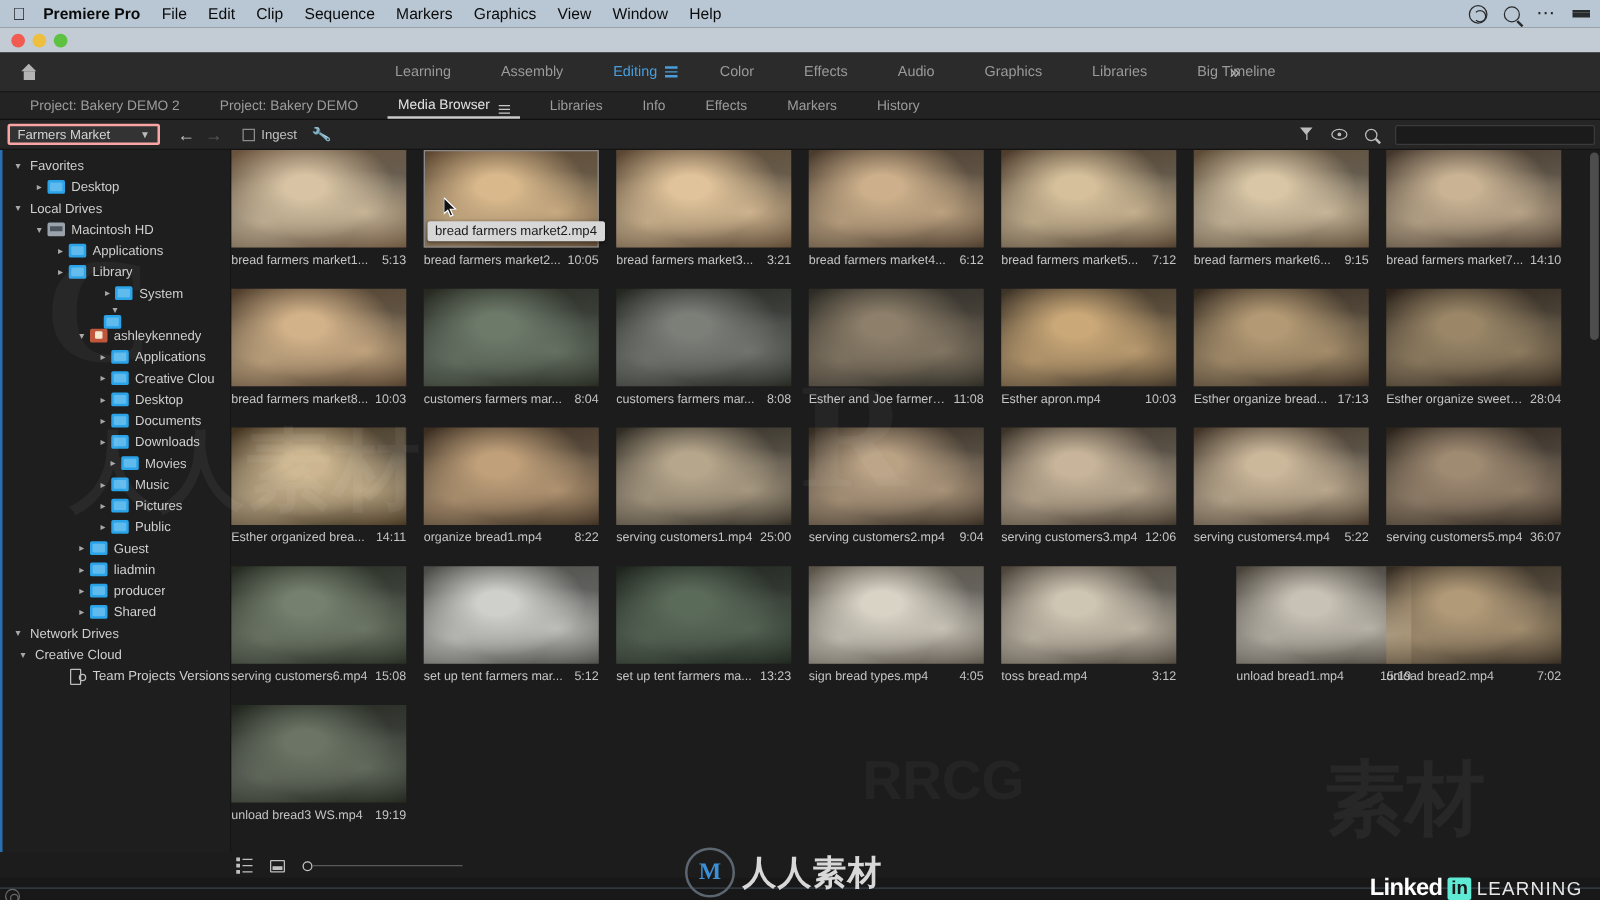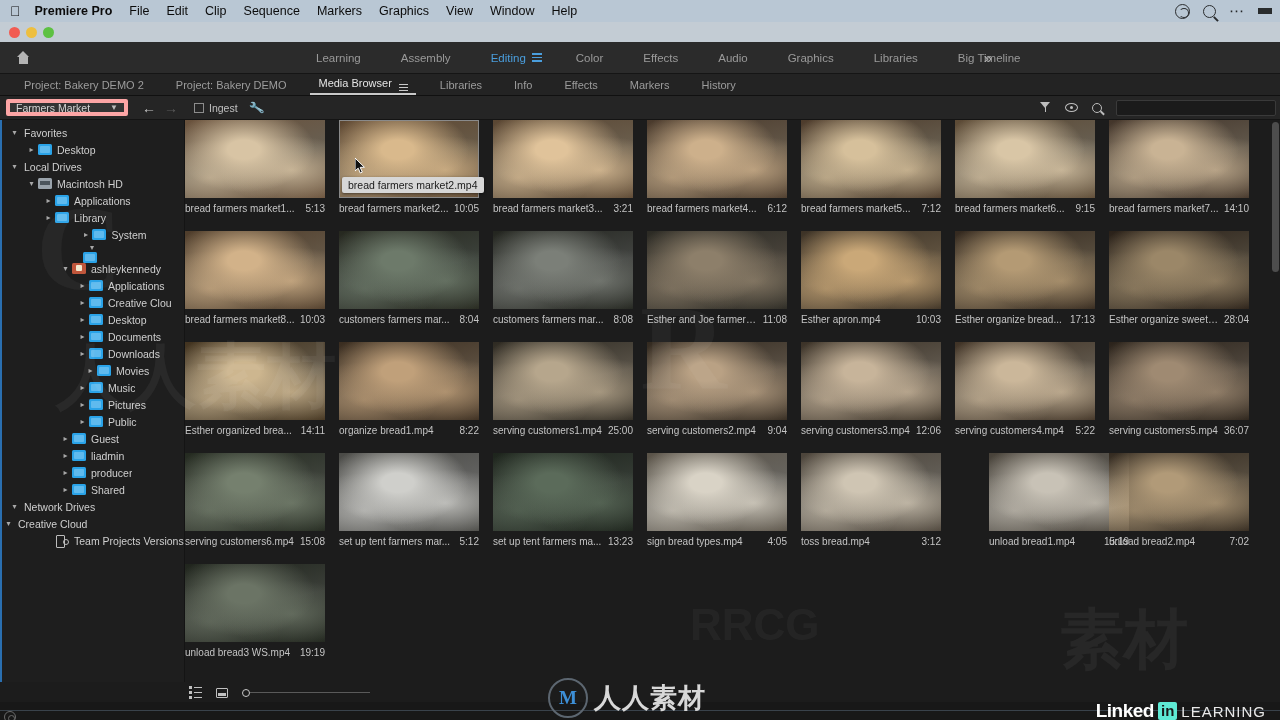--- a/index.html
+++ b/index.html
@@ -79,21 +79,21 @@
   }
   .ptab .hamb { display:inline-flex; flex-direction:column; gap:1.6px; margin-left:7px; vertical-align:2px; }
   .ptab .hamb i { width:9px;height:1.4px;background:#c9c9c9;display:block; }
 
   
   .btoolbar {
     height:24px; background:#252525; display:flex; align-items:center;
     padding:0 6px; border-bottom:1px solid #141414; position:relative;
   }
   .select {
-    width:122px; height:17px; background:#333; border:4px solid #fca5a5; border-radius:2px;
+    width:122px; height:17px; background:#333; border:2px solid #fca5a5; border-radius:2px;
     font-size:10.5px; color:#d4d4d4; display:flex; align-items:center;
     padding:0 6px; position:relative;
   }
   .select .chev { position:absolute; right:6px; font-size:8px; color:#bbb; }
   .navarrow { font-size:14px; margin-left:14px; color:#c5c5c5; }
   .navarrow.dim { color:#5a5a5a; margin-left:8px; }
   .ingest { display:flex; align-items:center; margin-left:16px; font-size:10.5px; color:#c0c0c0; }
   .cbox { width:10px;height:10px;border:1px solid #8c8c8c;margin-right:5px;display:block; }
   .wrench { margin-left:12px; font-size:12px; color:#bdbdbd; transform:rotate(-10deg); }
   .btool-right { position:absolute; right:4px; display:flex; align-items:center; gap:14px; }
@@ -400,21 +400,21 @@
         <div class="trow" style="padding-left: 59px;">
           <span class="tw closed"></span>
           <span class="fi folder"></span>
           <span class="tlabel">Shared</span>
         </div>
         <div class="trow" style="padding-left: 8px;">
           <span class="tw open"></span>
           <span style="width: 3px; flex: 0 0 auto;"></span>
           <span class="tlabel">Network Drives</span>
         </div>
-        <div class="trow" style="padding-left: 2px;">
+        <div class="trow" style="padding-left: 12px;">
           <span class="tw open"></span>
           <span style="width: 3px; flex: 0 0 auto;"></span>
           <span class="tlabel">Creative Cloud</span>
         </div>
         <div class="trow" style="padding-left: 42px;">
           <span class="tw"></span>
           <span class="fi tp"></span>
           <span class="tlabel">Team Projects Versions</span>
         </div>
       </div>

